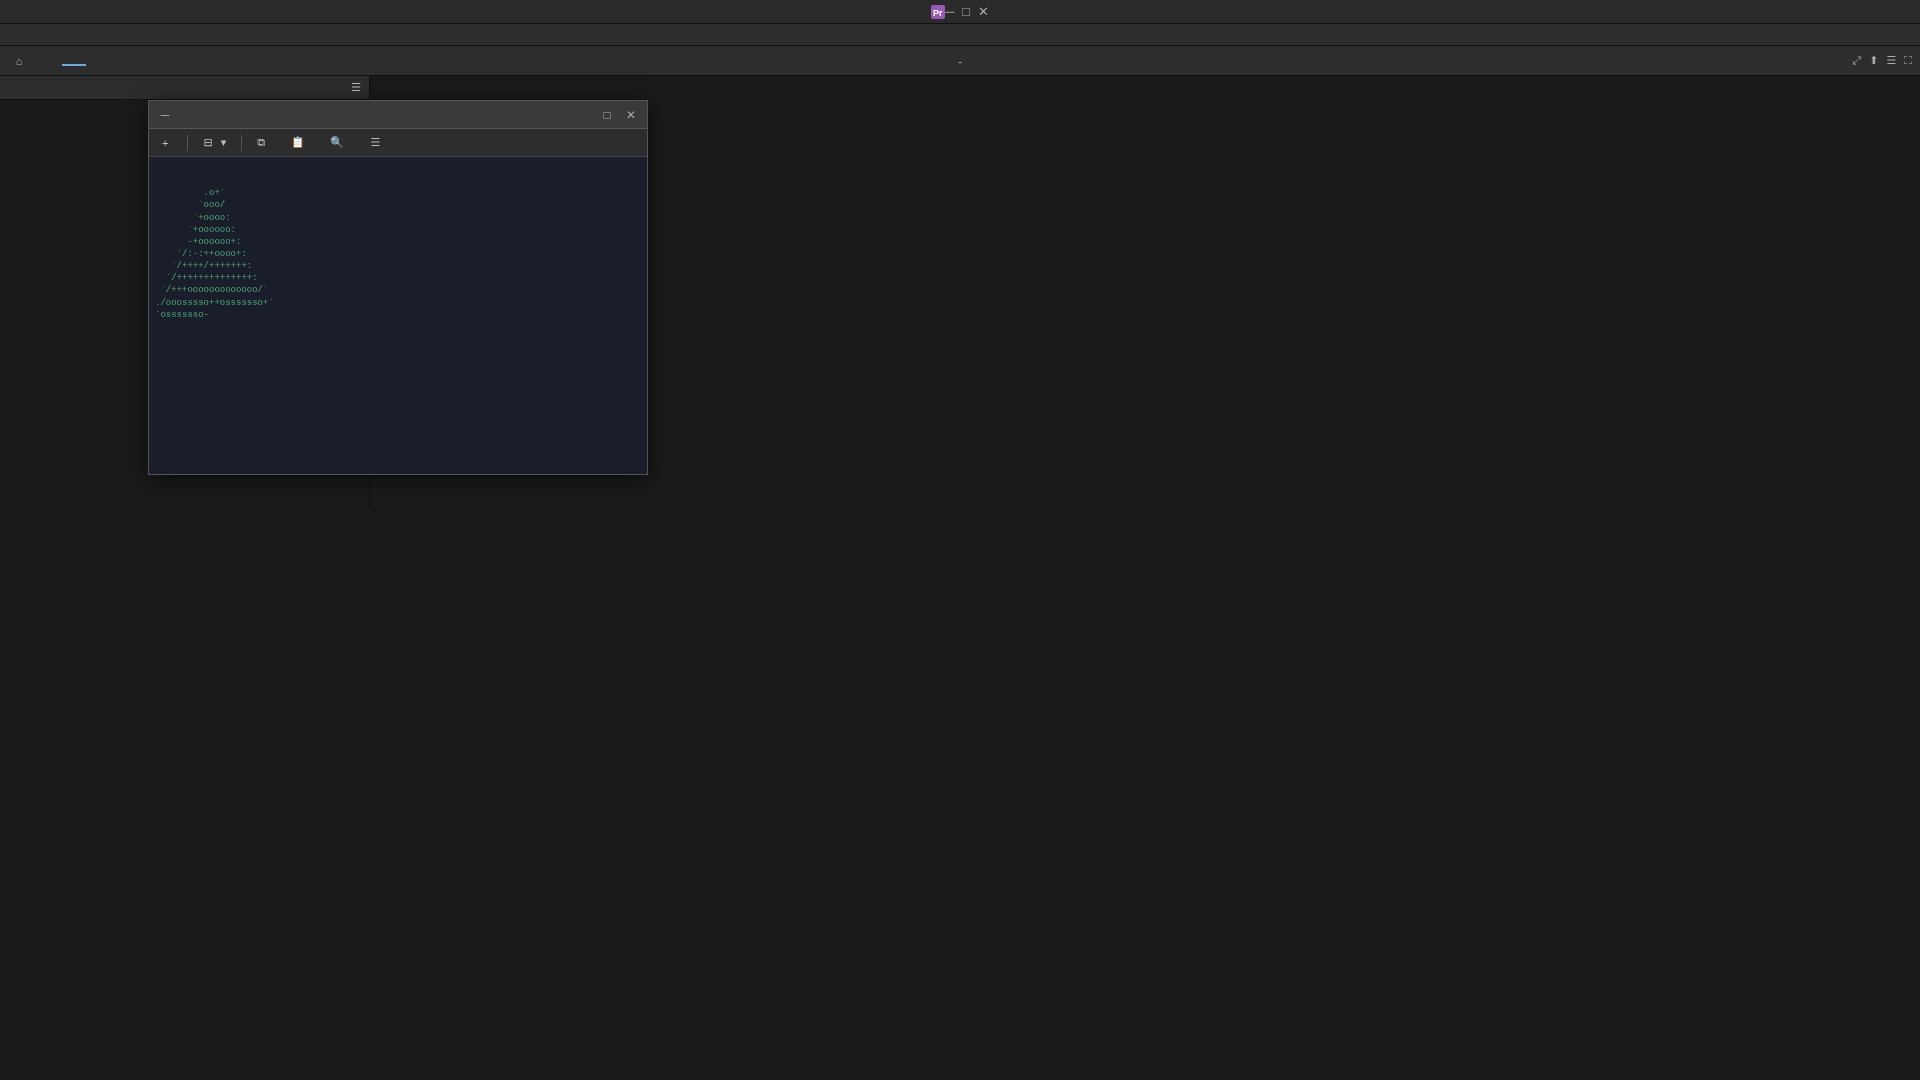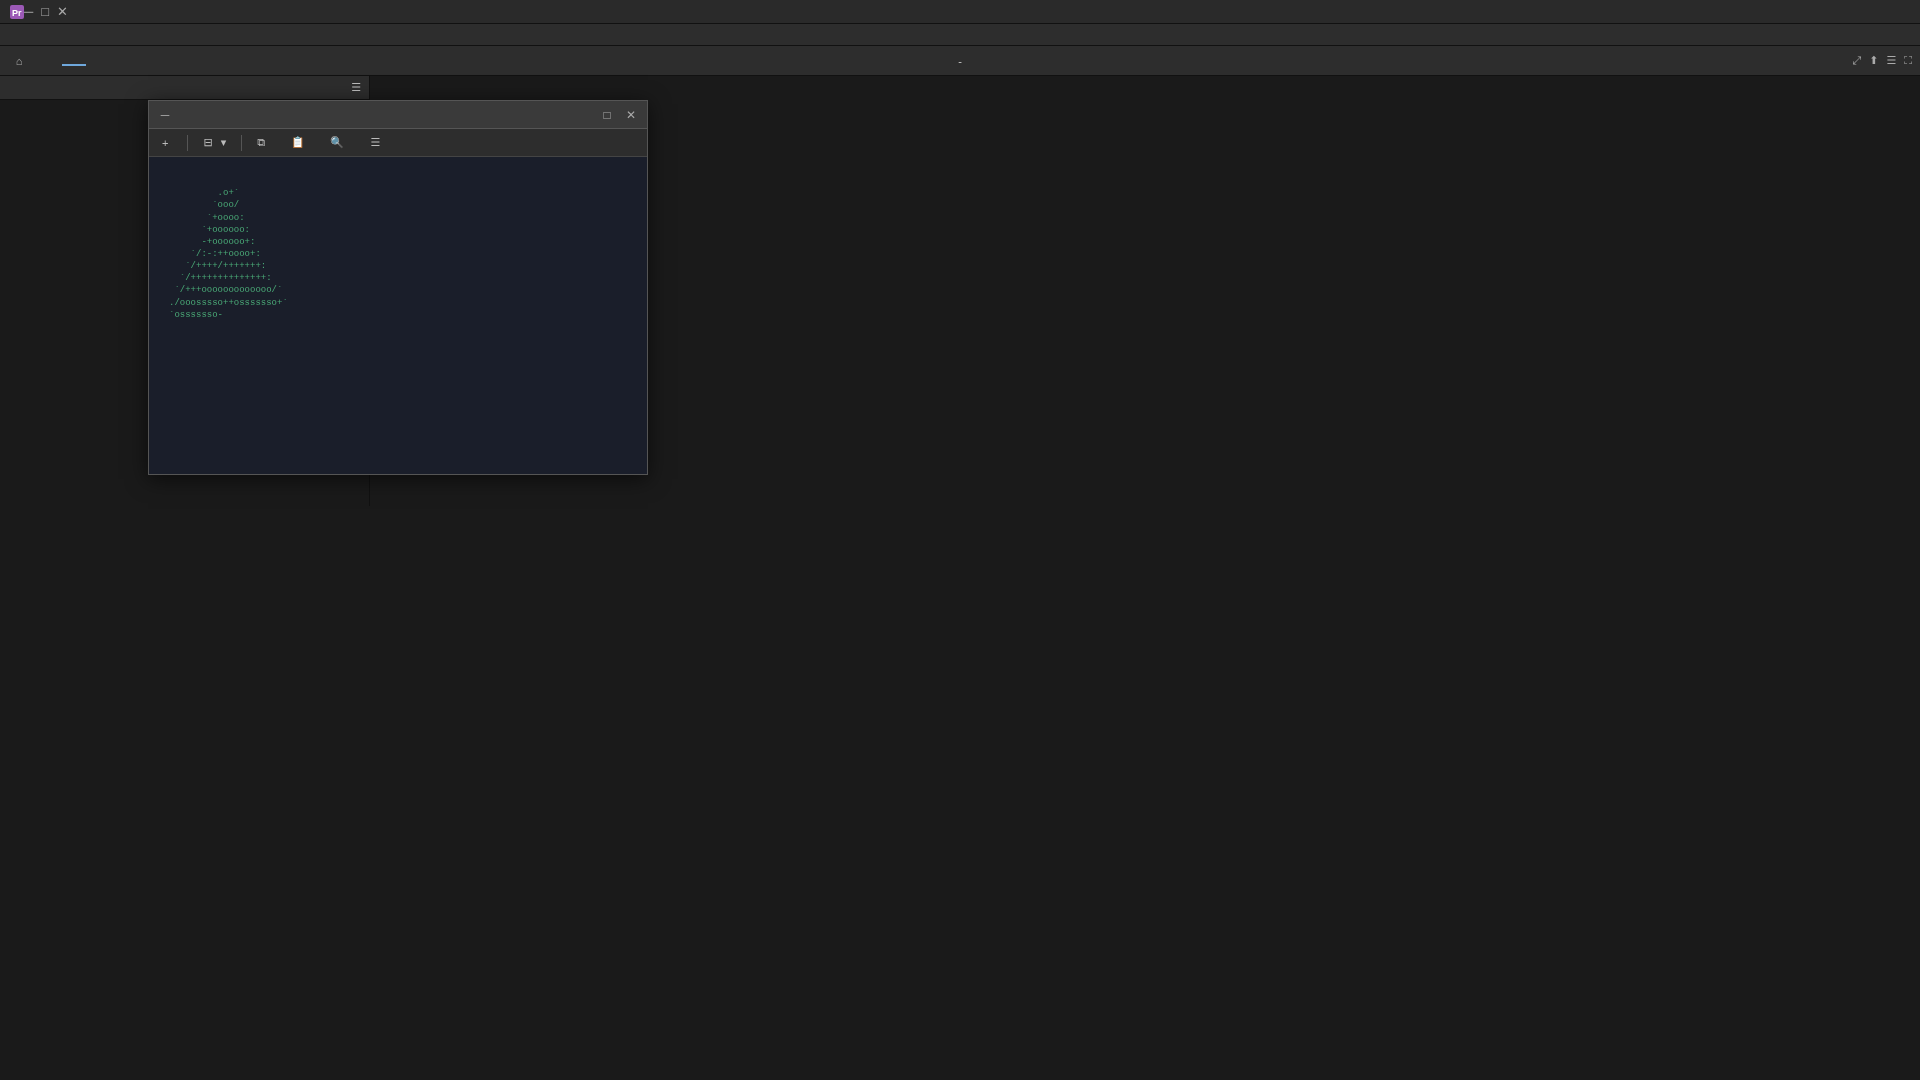--- a/index.html
+++ b/index.html
@@ -13,21 +13,21 @@
       overflow: hidden;
       position: relative;
     }
 
     
     .title-bar {
       background: #2a2a2a;
       height: 24px;
       display: flex;
       align-items: center;
-      justify-content: flex-start;
+      justify-content: center;
       padding: 0 10px;
       border-bottom: 1px solid #111;
     }
     .title-bar-left {
       display: flex;
       align-items: center;
       gap: 8px;
     }
     .title-bar-center {
       font-size: 11px;
@@ -202,21 +202,20 @@
       font-family: 'Courier New', monospace;
       font-size: 11px;
       display: flex;
       overflow: hidden;
     }
     .konsole-left-col {
       color: #4a7;
       white-space: pre;
       line-height: 1.4;
       font-size: 10px;
-      margin-left: 14px;
     }
     @keyframes blink { 50% { opacity: 0; } }
   </style>
 </head>
 <body>
 
 <div class="title-bar">
   <div class="title-bar-left">
     <svg width="14" height="14" viewBox="0 0 14 14">
       <rect width="14" height="14" rx="2" fill="#9b59b6"></rect>

